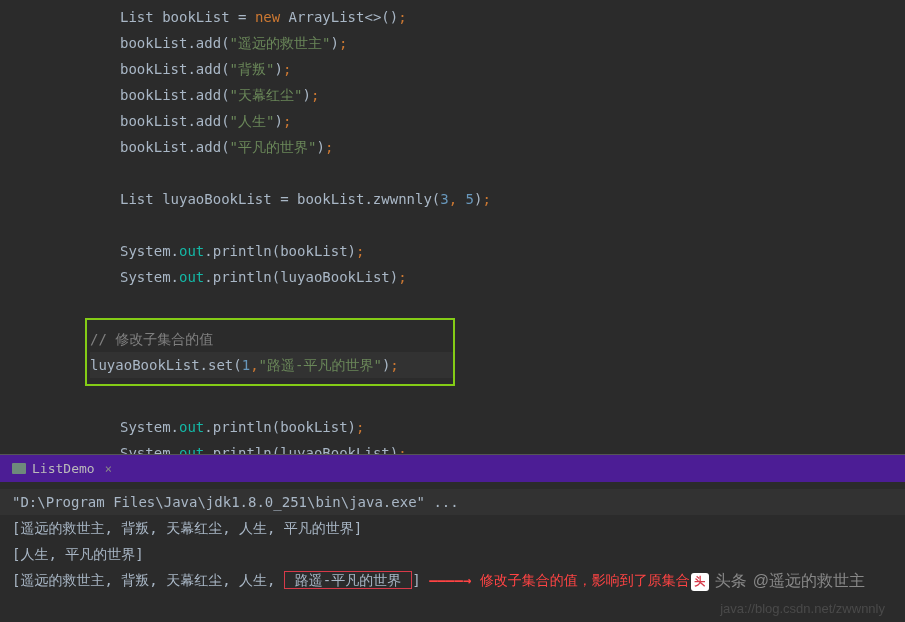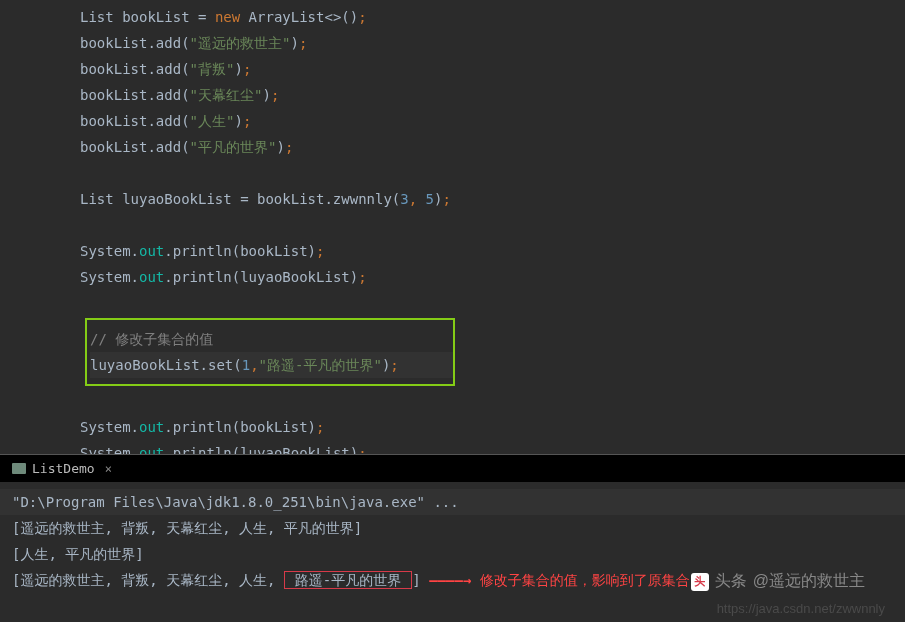--- a/index.html
+++ b/index.html
@@ -12,21 +12,21 @@
       height: 622px;
       overflow: hidden;
     }
     .editor-area {
       background: #2b2b2b;
       padding: 4px 0 4px 0;
       height: 454px;
       overflow: hidden;
     }
     .code-line {
-      padding: 3px 0 3px 80px;
+      padding: 3px 0 3px 120px;
       line-height: 20px;
       white-space: pre;
     }
     .kw-type { color: #a9b7c6; }
     .kw-new { color: #cc7832; }
     .string { color: #6a8759; }
     .number { color: #6897bb; }
     .field-static { color: #14b8a6; }
     .comment { color: #808080; }
     .semicolon { color: #cc7832; }
@@ -44,21 +44,21 @@
       background: #323232;
     }
     .run-panel {
       background: #3c3f41;
       border-top: 1px solid #555;
     }
     .tab-bar {
       height: 28px;
       display: flex;
       align-items: center;
-      background: #000000;
+      background: #4c1d95;
       padding-left: 4px;
       border-bottom: 1px solid #2b2b2b;
     }
     .tab {
       display: flex;
       align-items: center;
       padding: 4px 8px;
       color: #bbbbbb;
       font-size: 13px;
       gap: 6px;
@@ -174,13 +174,13 @@
     <div class="console-line">[人生, 平凡的世界]</div>
     <div class="console-line"><span>[遥远的救世主, 背叛, 天幕红尘, 人生, </span><span class="red-box">路遥-平凡的世界</span><span>]</span><span class="annotation-arrow"> ————→ </span><span class="annotation-text">修改子集合的值，影响到了原集合</span></div>
   </div>
 </div>
 
 <div class="watermark">
   <span class="watermark-icon">头</span>
   <span>头条</span>
   <span>@遥远的救世主</span>
 </div>
-<div class="faded-url">https://java.csdn.net/zwwnnly</div>
+<div class="faded-url">java://blog.csdn.net/zwwnnly</div>
 
 </body></html>

